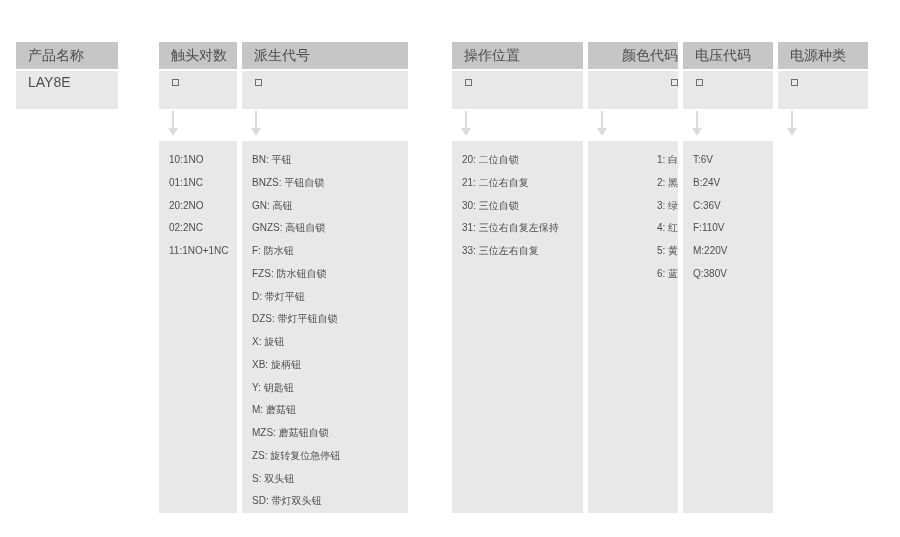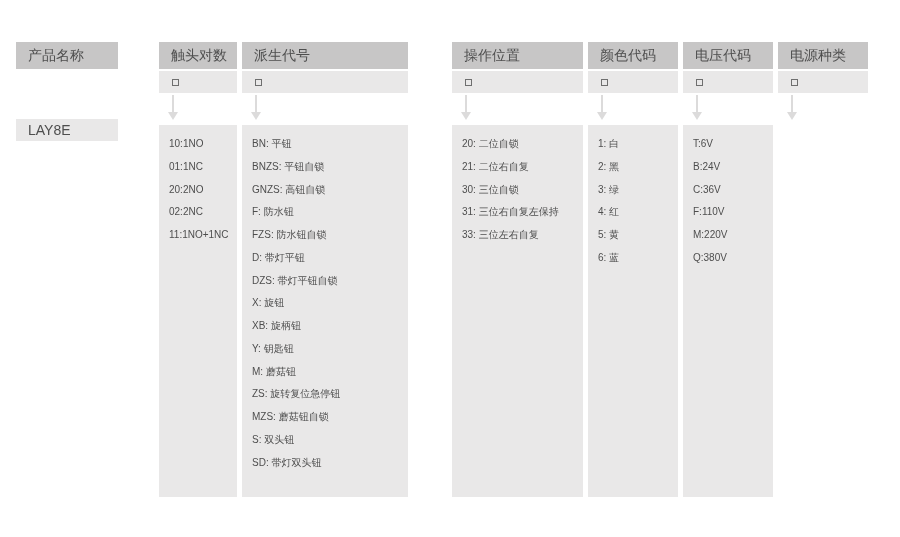--- a/index.html
+++ b/index.html
@@ -35,21 +35,21 @@
     height:27px;
     line-height:27px;
     background:var(--hdr-bg);
     padding-left:12px;
     font-size:14px;
     margin-bottom:2px;
     white-space:nowrap;
     overflow:hidden;
   }
   .code-row{
-    height:22px;
+    height:38px;
     line-height:22px;
     background:var(--cell-bg);
     padding-left:12px;
     font-size:14px;
     white-space:nowrap;
   }
   .sq{
     display:inline-block;
     width:7px;
     height:7px;
@@ -85,21 +85,21 @@
   .box .item{
     font-size:10px;
     line-height:22.75px;
     white-space:nowrap;
   }
 </style>
 </head>
 <body>
 
 <div class="spec-table">
-    <div class="col" style="width: 102px; gap: 48px;">
+    <div class="col" style="width: 102px;">
       <div class="hdr">产品名称</div>
       <div class="code-row">LAY8E</div>
     </div>
     <div class="col" style="width: 114px; padding-left: 36px;">
       <div class="hdr">触头对数</div>
       <div class="code-row"><span class="sq"></span></div>
       <div class="arrow-zone">
         <div class="arrow">
           <div class="shaft"></div>
           <div class="head"></div>
@@ -118,31 +118,32 @@
       <div class="code-row"><span class="sq"></span></div>
       <div class="arrow-zone">
         <div class="arrow">
           <div class="shaft"></div>
           <div class="head"></div>
         </div>
       </div>
       <div class="box">
         <div class="item">BN: 平钮</div>
         <div class="item">BNZS: 平钮自锁</div>
+        <div class="item">GN: 高钮</div>
         <div class="item">GNZS: 高钮自锁</div>
         <div class="item">F: 防水钮</div>
         <div class="item">FZS: 防水钮自锁</div>
         <div class="item">D: 带灯平钮</div>
         <div class="item">DZS: 带灯平钮自锁</div>
         <div class="item">X: 旋钮</div>
         <div class="item">XB: 旋柄钮</div>
         <div class="item">Y: 钥匙钮</div>
         <div class="item">M: 蘑菇钮</div>
+        <div class="item">MZS: 蘑菇钮自锁</div>
         <div class="item">ZS: 旋转复位急停钮</div>
-        <div class="item">MZS: 蘑菇钮自锁</div>
         <div class="item">S: 双头钮</div>
         <div class="item">SD: 带灯双头钮</div>
       </div>
     </div>
     <div class="col" style="width: 170px; padding-left: 39px;">
       <div class="hdr">操作位置</div>
       <div class="code-row"><span class="sq"></span></div>
       <div class="arrow-zone">
         <div class="arrow">
           <div class="shaft"></div>
@@ -150,21 +151,21 @@
         </div>
       </div>
       <div class="box">
         <div class="item">20: 二位自锁</div>
         <div class="item">21: 二位右自复</div>
         <div class="item">30: 三位自锁</div>
         <div class="item">31: 三位右自复左保持</div>
         <div class="item">33: 三位左右自复</div>
       </div>
     </div>
-    <div class="col" style="width: 90px;">
+    <div class="col" style="width: 90px; text-align: right;">
       <div class="hdr">颜色代码</div>
       <div class="code-row"><span class="sq"></span></div>
       <div class="arrow-zone">
         <div class="arrow">
           <div class="shaft"></div>
           <div class="head"></div>
         </div>
       </div>
       <div class="box">
         <div class="item">1: 白</div>

